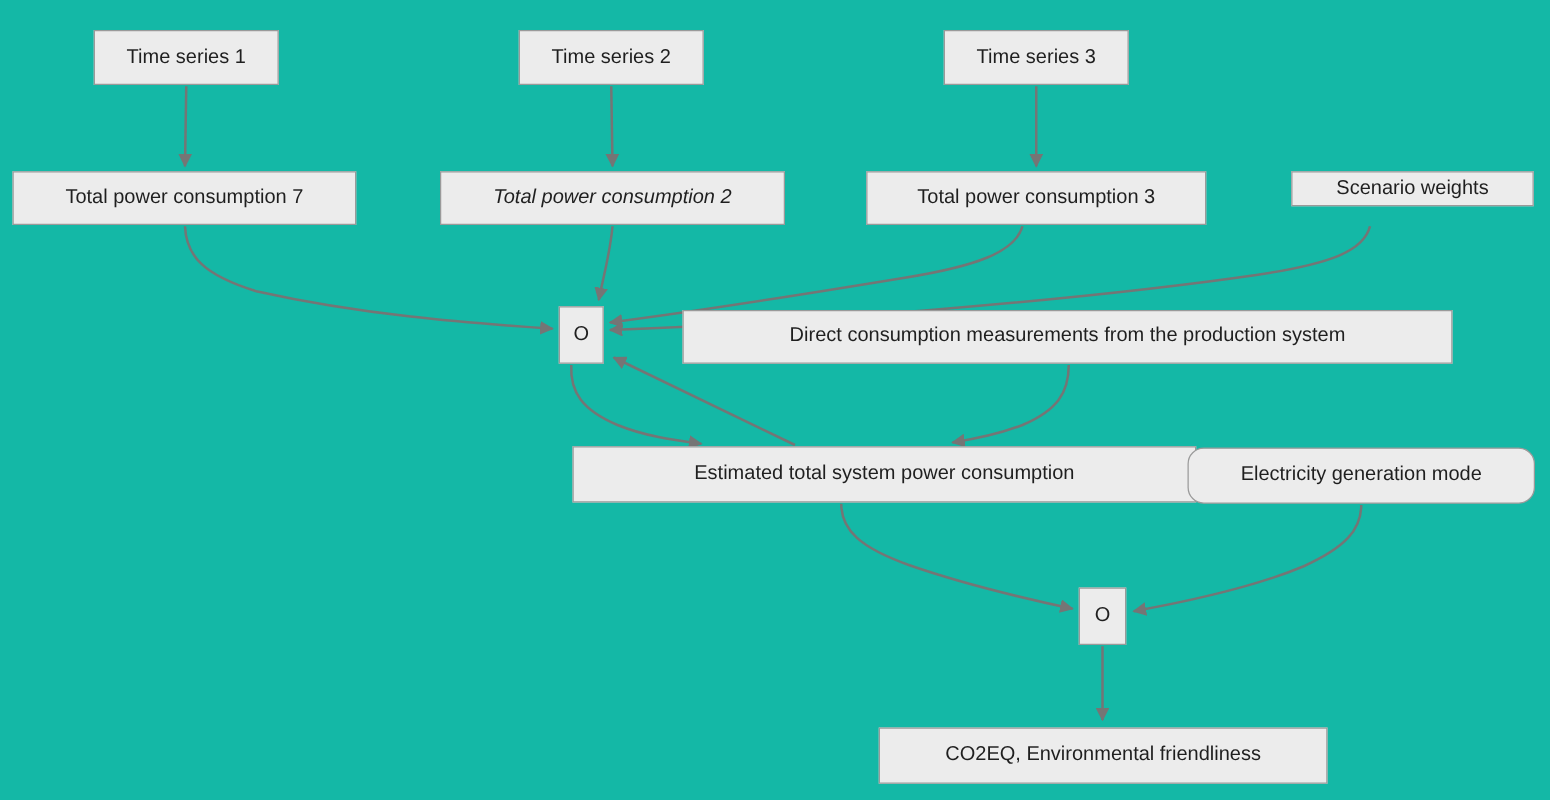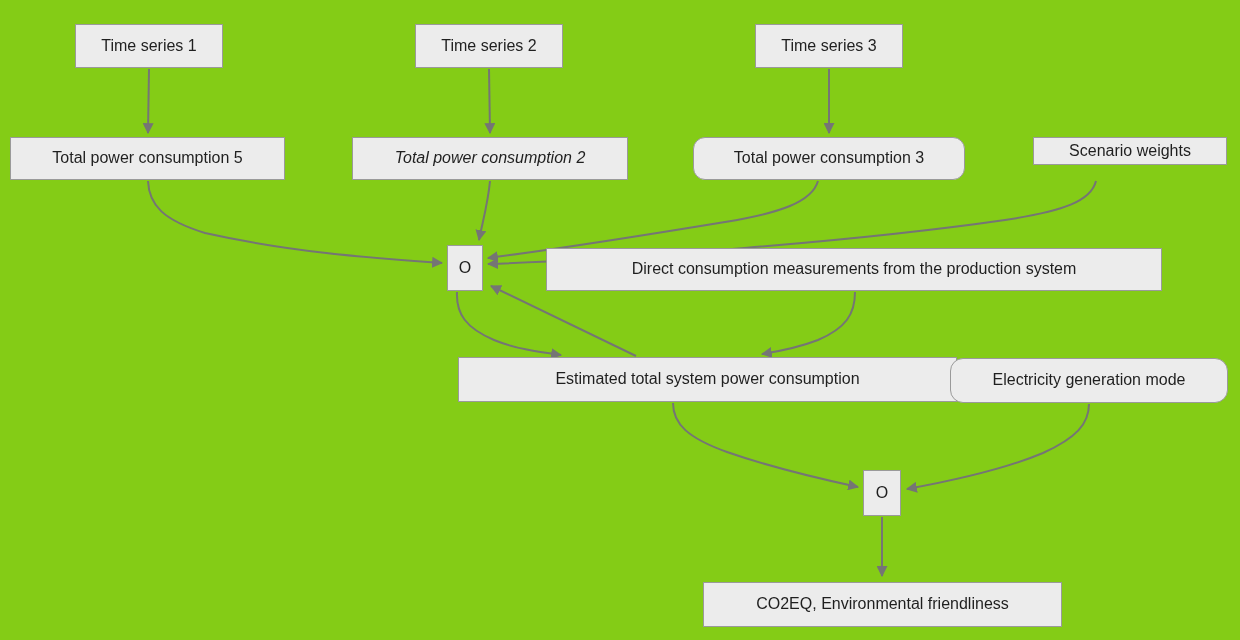--- a/index.html
+++ b/index.html
@@ -5,21 +5,21 @@
   html, body {
     margin: 0;
     padding: 0;
     background: #ffffff;
     font-family: "Liberation Sans", "DejaVu Sans", sans-serif;
   }
   .canvas {
     position: relative;
     width: 1240px;
     height: 640px;
-    background: #84cc16;
+    background: #14b8a6;
     overflow: hidden;
   }
   .edge-layer {
     position: absolute;
     inset: 0;
     width: 1240px;
     height: 640px;
   }
   .node {
     position: absolute;
@@ -34,21 +34,21 @@
     justify-content: center;
     text-align: center;
     white-space: nowrap;
   }
   
   .n-ts1    { left: 75px;   top: 24px;  width: 148px; height: 44px; }
   .n-ts2    { left: 415px;  top: 24px;  width: 148px; height: 44px; text-align: right; }
   .n-ts3    { left: 755px;  top: 24px;  width: 148px; height: 44px; }
   .n-tpc1   { left: 10px;   top: 137px; width: 275px; height: 43px; }
   .n-tpc2   { left: 352px;  top: 137px; width: 276px; height: 43px; font-style: italic; }
-  .n-tpc3   { left: 693px;  top: 137px; width: 272px; height: 43px; border-radius: 12px; }
+  .n-tpc3   { left: 693px;  top: 137px; width: 272px; height: 43px; }
   .n-sw     { left: 1033px; top: 137px; width: 194px; height: 28px; }
   .n-o1     { left: 447px;  top: 245px; width: 36px;  height: 46px; }
   .n-direct { left: 546px;  top: 248px; width: 616px; height: 43px; text-align: right; }
   .n-est    { left: 458px;  top: 357px; width: 499px; height: 45px; }
   .n-egm    { left: 950px;  top: 358px; width: 278px; height: 45px; border-radius: 13px; }
   .n-o2     { left: 863px;  top: 470px; width: 38px;  height: 46px; }
   .n-co2    { left: 703px;  top: 582px; width: 359px; height: 45px; text-align: right; }
   .edge {
     fill: none;
     stroke: #757575;
@@ -83,21 +83,21 @@
     <path class="edge" d="M 673 403 C 673 424 688 438 727 452 C 770 467 816 478 858 487" marker-end="url(#arrow)"></path>
     <path class="edge" d="M 1089 404 C 1089 424 1076 438 1043 453 C 1005 469 951 481 907 489" marker-end="url(#arrow)"></path>
 
     <path class="edge" d="M 882 517 L 882 576" marker-end="url(#arrow)"></path>
   </svg>
 
   <div class="node n-ts1">Time series 1</div>
   <div class="node n-ts2">Time series 2</div>
   <div class="node n-ts3">Time series 3</div>
 
-  <div class="node n-tpc1">Total power consumption 5</div>
+  <div class="node n-tpc1">Total power consumption 7</div>
   <div class="node n-tpc2">Total power consumption 2</div>
   <div class="node n-tpc3">Total power consumption 3</div>
   <div class="node n-sw">Scenario weights</div>
 
   <div class="node n-o1">O</div>
   <div class="node n-direct">Direct consumption measurements from the production system</div>
 
   <div class="node n-est">Estimated total system power consumption</div>
   <div class="node n-egm">Electricity generation mode</div>
 

